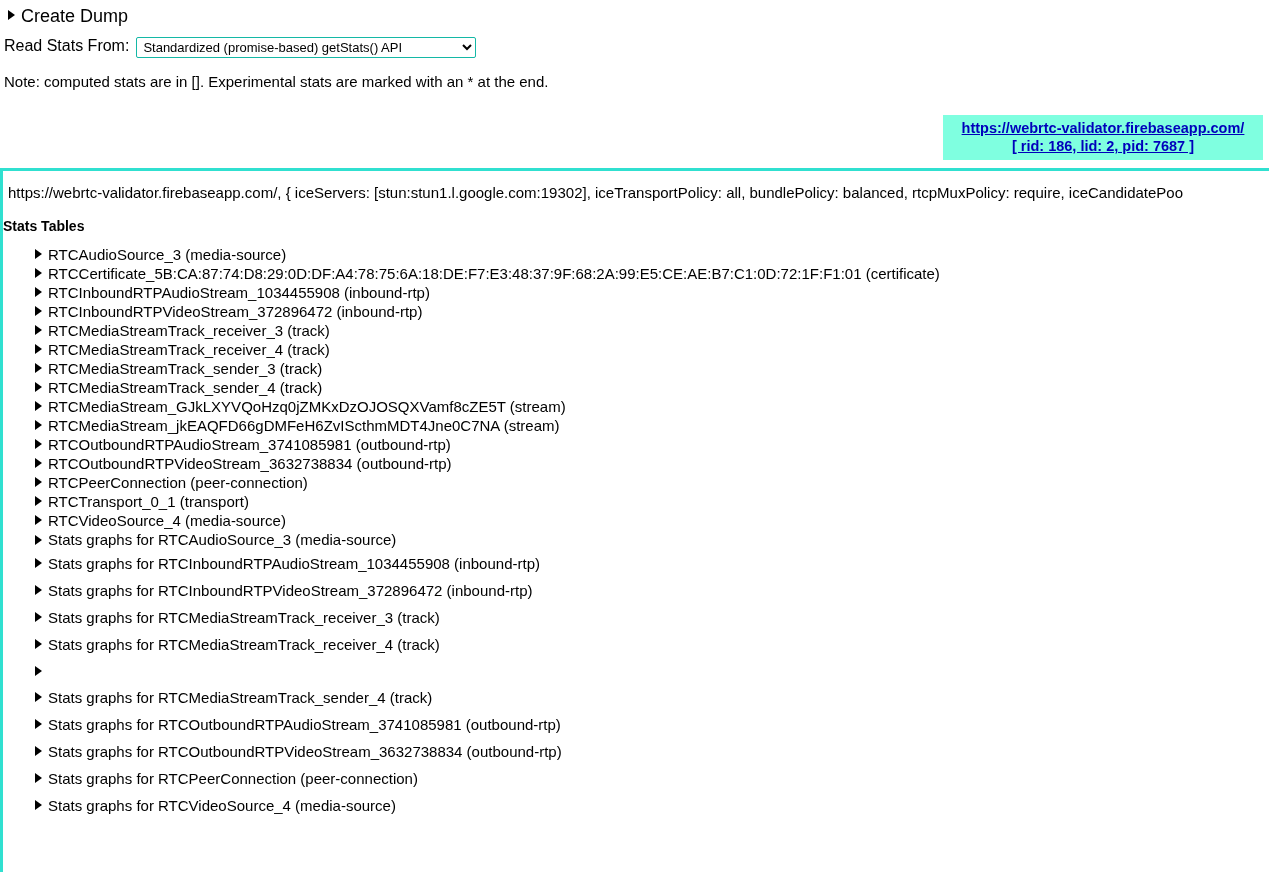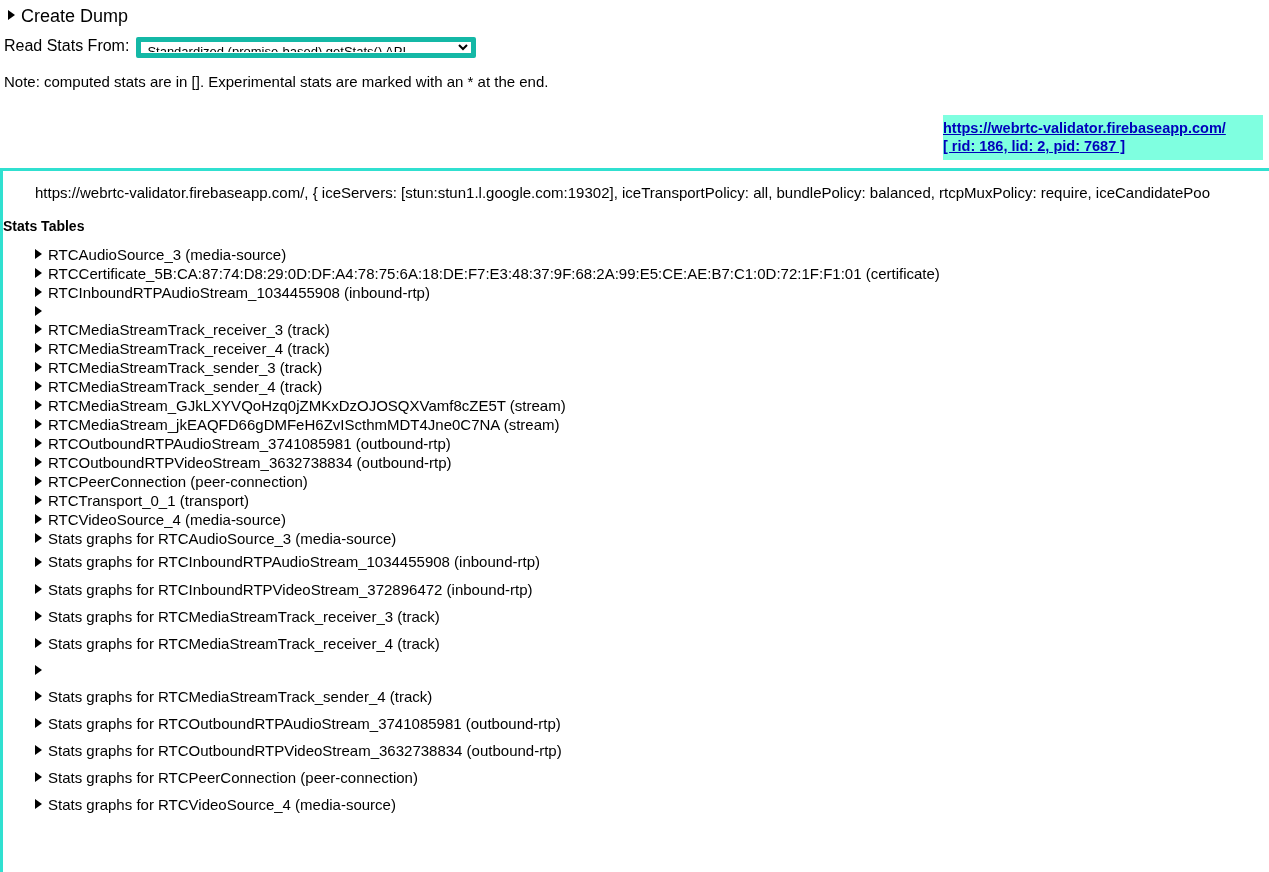--- a/index.html
+++ b/index.html
@@ -46,36 +46,36 @@
   }
   .stats-from-row .lbl {
     margin-right: 7px;
   }
   select.stats-select {
     font-family: "Liberation Sans", sans-serif;
     font-size: 13px;
     width: 340px;
     height: 21px;
     padding: 1px 2px;
-    border: 5px solid #14b8a6;
+    border: 1px solid #14b8a6;
     background: #ffffff;
     color: #000;
     border-radius: 2px;
   }
   .note {
     margin: 15px 0 0 4px;
     font-size: 15px;
   }
   .urlbadge {
     position: absolute;
     right: 6px;
     top: 115px;
     width: 320px;
     background: #7FFFE0;
-    text-align: left;
+    text-align: center;
     padding: 4px 0 5px 0;
     line-height: 18px;
   }
   .urlbadge a {
     color: #0000bb;
     font-weight: bold;
     text-decoration: underline;
     font-size: 14.5px;
     display: block;
   }
@@ -93,25 +93,24 @@
     right: 0px;
     bottom: 0px;
     border-top: 3px solid #30E0D0;
     border-left: 3px solid #30E0D0;
     border-right: 0;
     border-bottom: 0;
     background: #ffffff;
     overflow: hidden;
   }
   .panel-config {
-    padding: 13px 0 0 25px;
+    padding: 13px 0 0 5px;
     font-size: 15px;
     white-space: nowrap;
     overflow: hidden;
-    margin-left: 7px;
   }
   .stats-tables-title {
     font-weight: bold;
     font-size: 14px;
     margin-top: 17px;
     margin-right: 270px;
   }
   .tree {
     margin-top: 11px;
     padding-left: 19px;
@@ -152,21 +151,21 @@
 
   <div class="panel">
     <div class="panel-config">https://webrtc-validator.firebaseapp.com/, { iceServers: [stun:stun1.l.google.com:19302], iceTransportPolicy: all, bundlePolicy: balanced, rtcpMuxPolicy: require, iceCandidatePoo</div>
 
     <div class="stats-tables-title">Stats Tables</div>
 
     <div class="tree">
       <div class="tree-item compact"><span class="triangle"></span><span class="label">RTCAudioSource_3 (media-source)</span></div>
       <div class="tree-item compact"><span class="triangle"></span><span class="label">RTCCertificate_5B:CA:87:74:D8:29:0D:DF:A4:78:75:6A:18:DE:F7:E3:48:37:9F:68:2A:99:E5:CE:AE:B7:C1:0D:72:1F:F1:01 (certificate)</span></div>
       <div class="tree-item compact"><span class="triangle"></span><span class="label">RTCInboundRTPAudioStream_1034455908 (inbound-rtp)</span></div>
-      <div class="tree-item compact"><span class="triangle"></span></div>
+      <div class="tree-item compact"><span class="triangle"></span><span class="label">RTCInboundRTPVideoStream_372896472 (inbound-rtp)</span></div>
       <div class="tree-item compact"><span class="triangle"></span><span class="label">RTCMediaStreamTrack_receiver_3 (track)</span></div>
       <div class="tree-item compact"><span class="triangle"></span><span class="label">RTCMediaStreamTrack_receiver_4 (track)</span></div>
       <div class="tree-item compact"><span class="triangle"></span><span class="label">RTCMediaStreamTrack_sender_3 (track)</span></div>
       <div class="tree-item compact"><span class="triangle"></span><span class="label">RTCMediaStreamTrack_sender_4 (track)</span></div>
       <div class="tree-item compact"><span class="triangle"></span><span class="label">RTCMediaStream_GJkLXYVQoHzq0jZMKxDzOJOSQXVamf8cZE5T (stream)</span></div>
       <div class="tree-item compact"><span class="triangle"></span><span class="label">RTCMediaStream_jkEAQFD66gDMFeH6ZvIScthmMDT4Jne0C7NA (stream)</span></div>
       <div class="tree-item compact"><span class="triangle"></span><span class="label">RTCOutboundRTPAudioStream_3741085981 (outbound-rtp)</span></div>
       <div class="tree-item compact"><span class="triangle"></span><span class="label">RTCOutboundRTPVideoStream_3632738834 (outbound-rtp)</span></div>
       <div class="tree-item compact"><span class="triangle"></span><span class="label">RTCPeerConnection (peer-connection)</span></div>
       <div class="tree-item compact"><span class="triangle"></span><span class="label">RTCTransport_0_1 (transport)</span></div>

